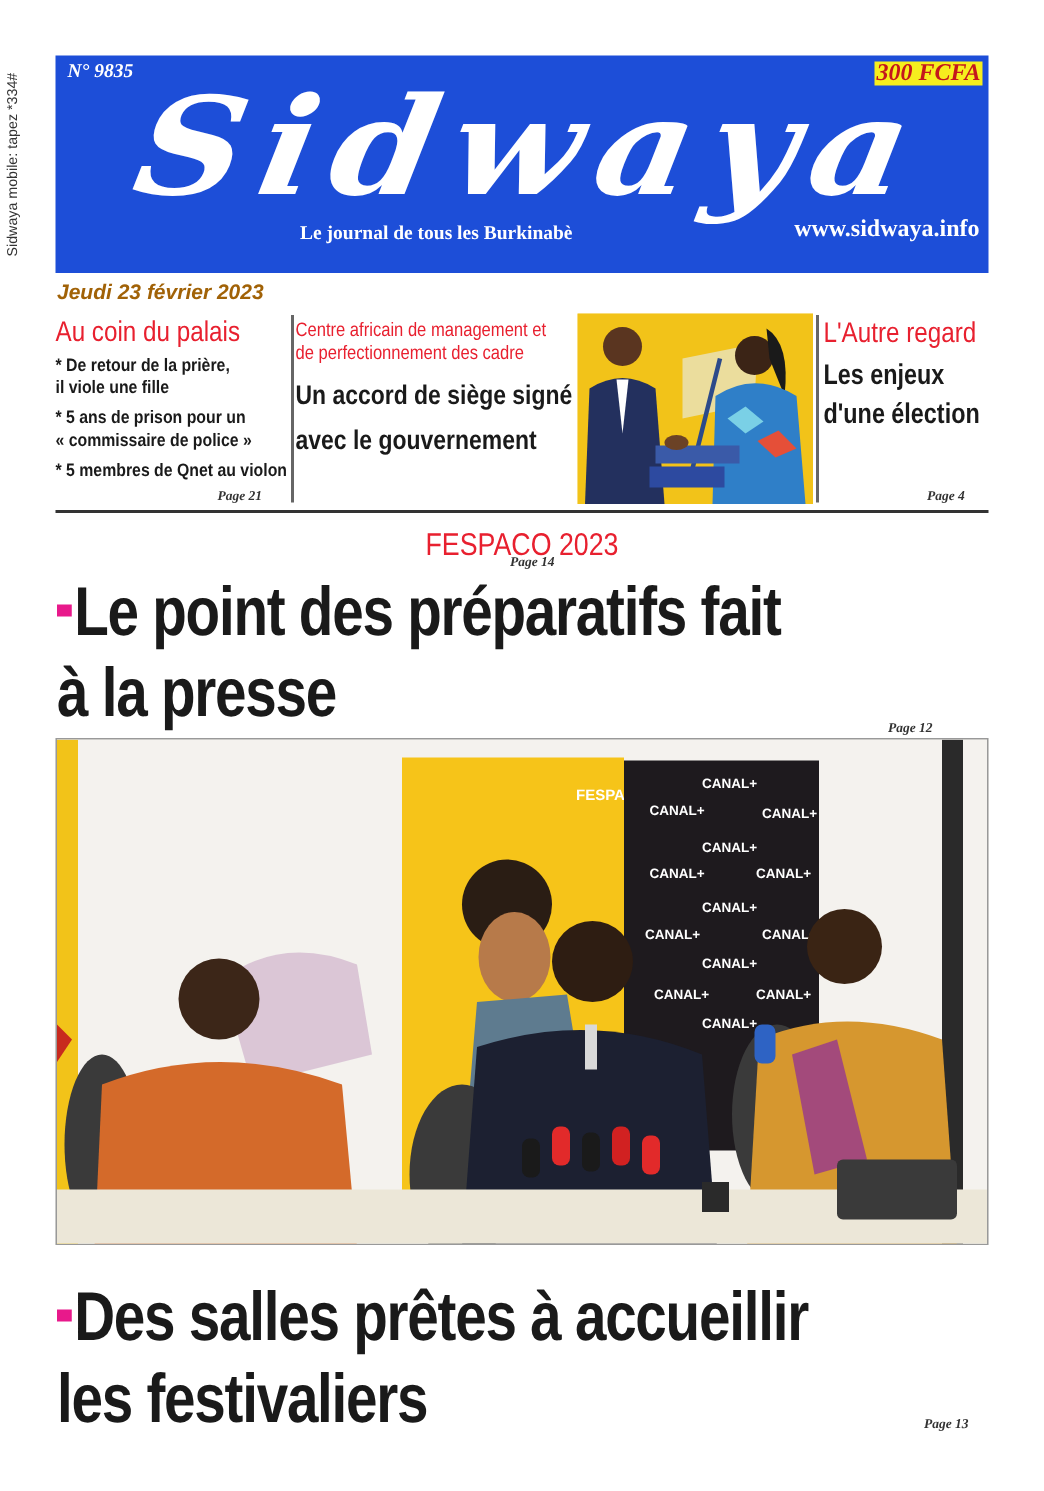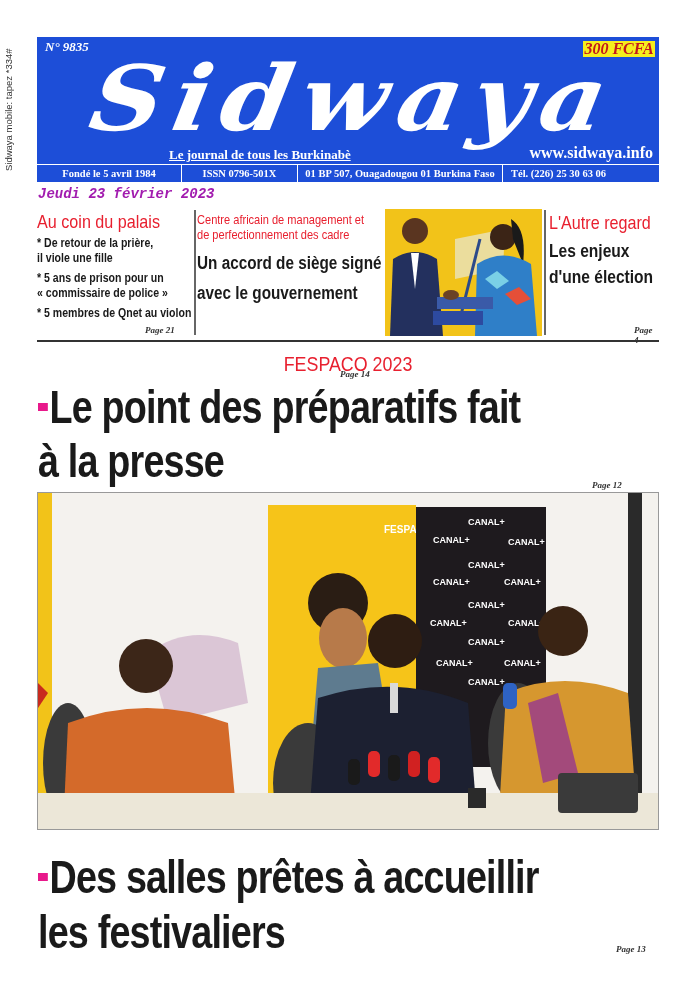--- a/index.html
+++ b/index.html
@@ -22,33 +22,33 @@
     position: absolute; right: 4px; top: 4px; width: 72px; height: 16px;
     background: #f6ee1e; color: #c4161c; font-family: "Liberation Serif", serif;
     font-style: italic; font-weight: bold; font-size: 16px; text-align: center; line-height: 16px;
   }
   .logo {
     position: absolute; left: 55px; top: 6px; color: #fff;
     font-family: "DejaVu Serif", serif; font-style: italic; font-weight: bold;
     font-size: 100px; letter-spacing: 10px; line-height: 110px;
     transform: skewX(-10deg) scaleY(0.9);
   }
-  .tagline { position: absolute; left: 132px; top: 110px; color: #fff; font-family: "Liberation Serif", serif; font-size: 13px; font-weight: bold; text-decoration: underline; }
+  .tagline { position: absolute; left: 163px; top: 110px; color: #fff; font-family: "Liberation Serif", serif; font-size: 13px; font-weight: bold; }
   .website { position: absolute; right: 6px; top: 107px; color: #fff; font-family: "Liberation Serif", serif; font-size: 16px; font-weight: bold; }
   .info-strip {
     position: absolute; left: 0; top: 127px; width: 622px; height: 18px;
     border-top: 1px solid #fff; display: flex;
   }
   .info-strip span {
     color: #fff; font-family: "Liberation Serif", serif; font-weight: bold; font-size: 10.5px;
     line-height: 17px; text-align: center; border-right: 1px solid #fff; white-space: nowrap;
   }
   .info-strip span:last-child { border-right: none; text-align: left; padding-left: 8px; }
 
-  .date { position: absolute; left: 38px; top: 186px; font-family: Liberation Mono, monospace; font-style: italic; font-weight: bold; font-size: 14px; color: #a21caf; }
+  .date { position: absolute; left: 38px; top: 186px; font-family: Liberation Sans, sans-serif; font-style: italic; font-weight: bold; font-size: 14px; color: #a16207; }
 
   .teaser-row { position: absolute; left: 37px; top: 205px; width: 622px; height: 137px; border-bottom: 2px solid #333; }
   .col-divider { position: absolute; top: 5px; width: 2px; height: 125px; background: #666; }
   .teaser-kicker { color: #e8202f; font-family: "Liberation Sans", sans-serif; font-weight: normal; }
   .teaser-head { color: #1a1a1a; font-family: "Liberation Sans", sans-serif; font-weight: bold; transform-origin: left; }
   .page-ref { position: absolute; font-family: "Liberation Serif", serif; font-style: italic; font-weight: bold; font-size: 9px; color: #333; }
 
   .c1 { position: absolute; left: 0; top: 6px; width: 155px; }
   .c1 .teaser-kicker { font-size: 19px; transform: scaleX(0.85); transform-origin: left; white-space: nowrap; }
   .c1 ul { list-style: none; margin-top: 3px; }
@@ -79,26 +79,20 @@
 <body>
 
 <div class="side-note">Sidwaya mobile: tapez *334#</div>
 
 <header class="masthead">
   <div class="issue">N° 9835</div>
   <div class="price">300 FCFA</div>
   <div class="logo">Sidwaya</div>
   <div class="tagline">Le journal de tous les Burkinabè</div>
   <div class="website">www.sidwaya.info</div>
-  <div class="info-strip">
-    <span style="width:145px">Fondé le 5 avril 1984</span>
-    <span style="width:116px">ISSN 0796-501X</span>
-    <span style="width:205px">01 BP 507, Ouagadougou 01 Burkina Faso</span>
-    <span style="width:156px">Tél. (226) 25 30 63 06</span>
-  </div>
 </header>
 
 <div class="date">Jeudi 23 février 2023</div>
 
 <section class="teaser-row">
   <div class="c1">
     <div class="teaser-kicker">Au coin du palais</div>
     <ul>
       <li style="margin-bottom:0"><span>* De retour de la prière,</span></li>
       <li><span>il viole une fille</span></li>
@@ -138,21 +132,21 @@
     </svg>
   </div>
 
   <div class="col-divider" style="left:507px;"></div>
 
   <div class="c3">
     <div class="teaser-kicker">L'Autre regard</div>
     <div class="teaser-head">Les enjeux</div>
     <div class="teaser-head" style="margin-top:0">d'une élection</div>
   </div>
-  <div class="page-ref" style="left:581px; top:120px;margin-left:16px;">Page 4</div>
+  <div class="page-ref" style="left:581px; top:120px;">Page 4</div>
 </section>
 
 <div class="section-label">FESPACO 2023</div>
 
 <div class="headline h1a">
   <span class="dash"></span><span>Le point des préparatifs fait</span>
 </div>
 <div class="headline h1b">à la presse</div>
 <div class="page-ref" style="left:592px; top:480px;">Page 12</div>
 

